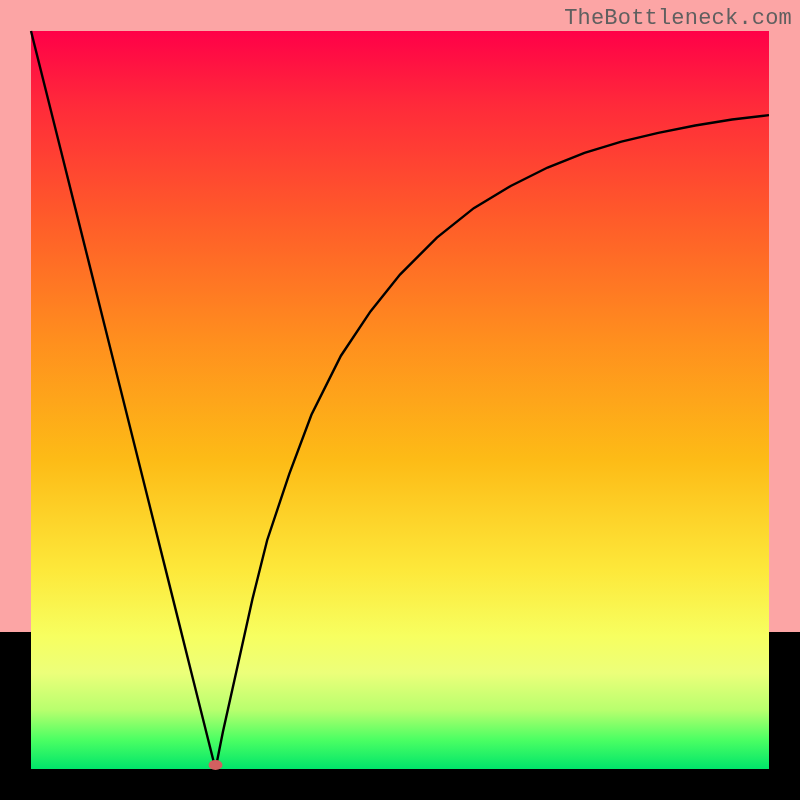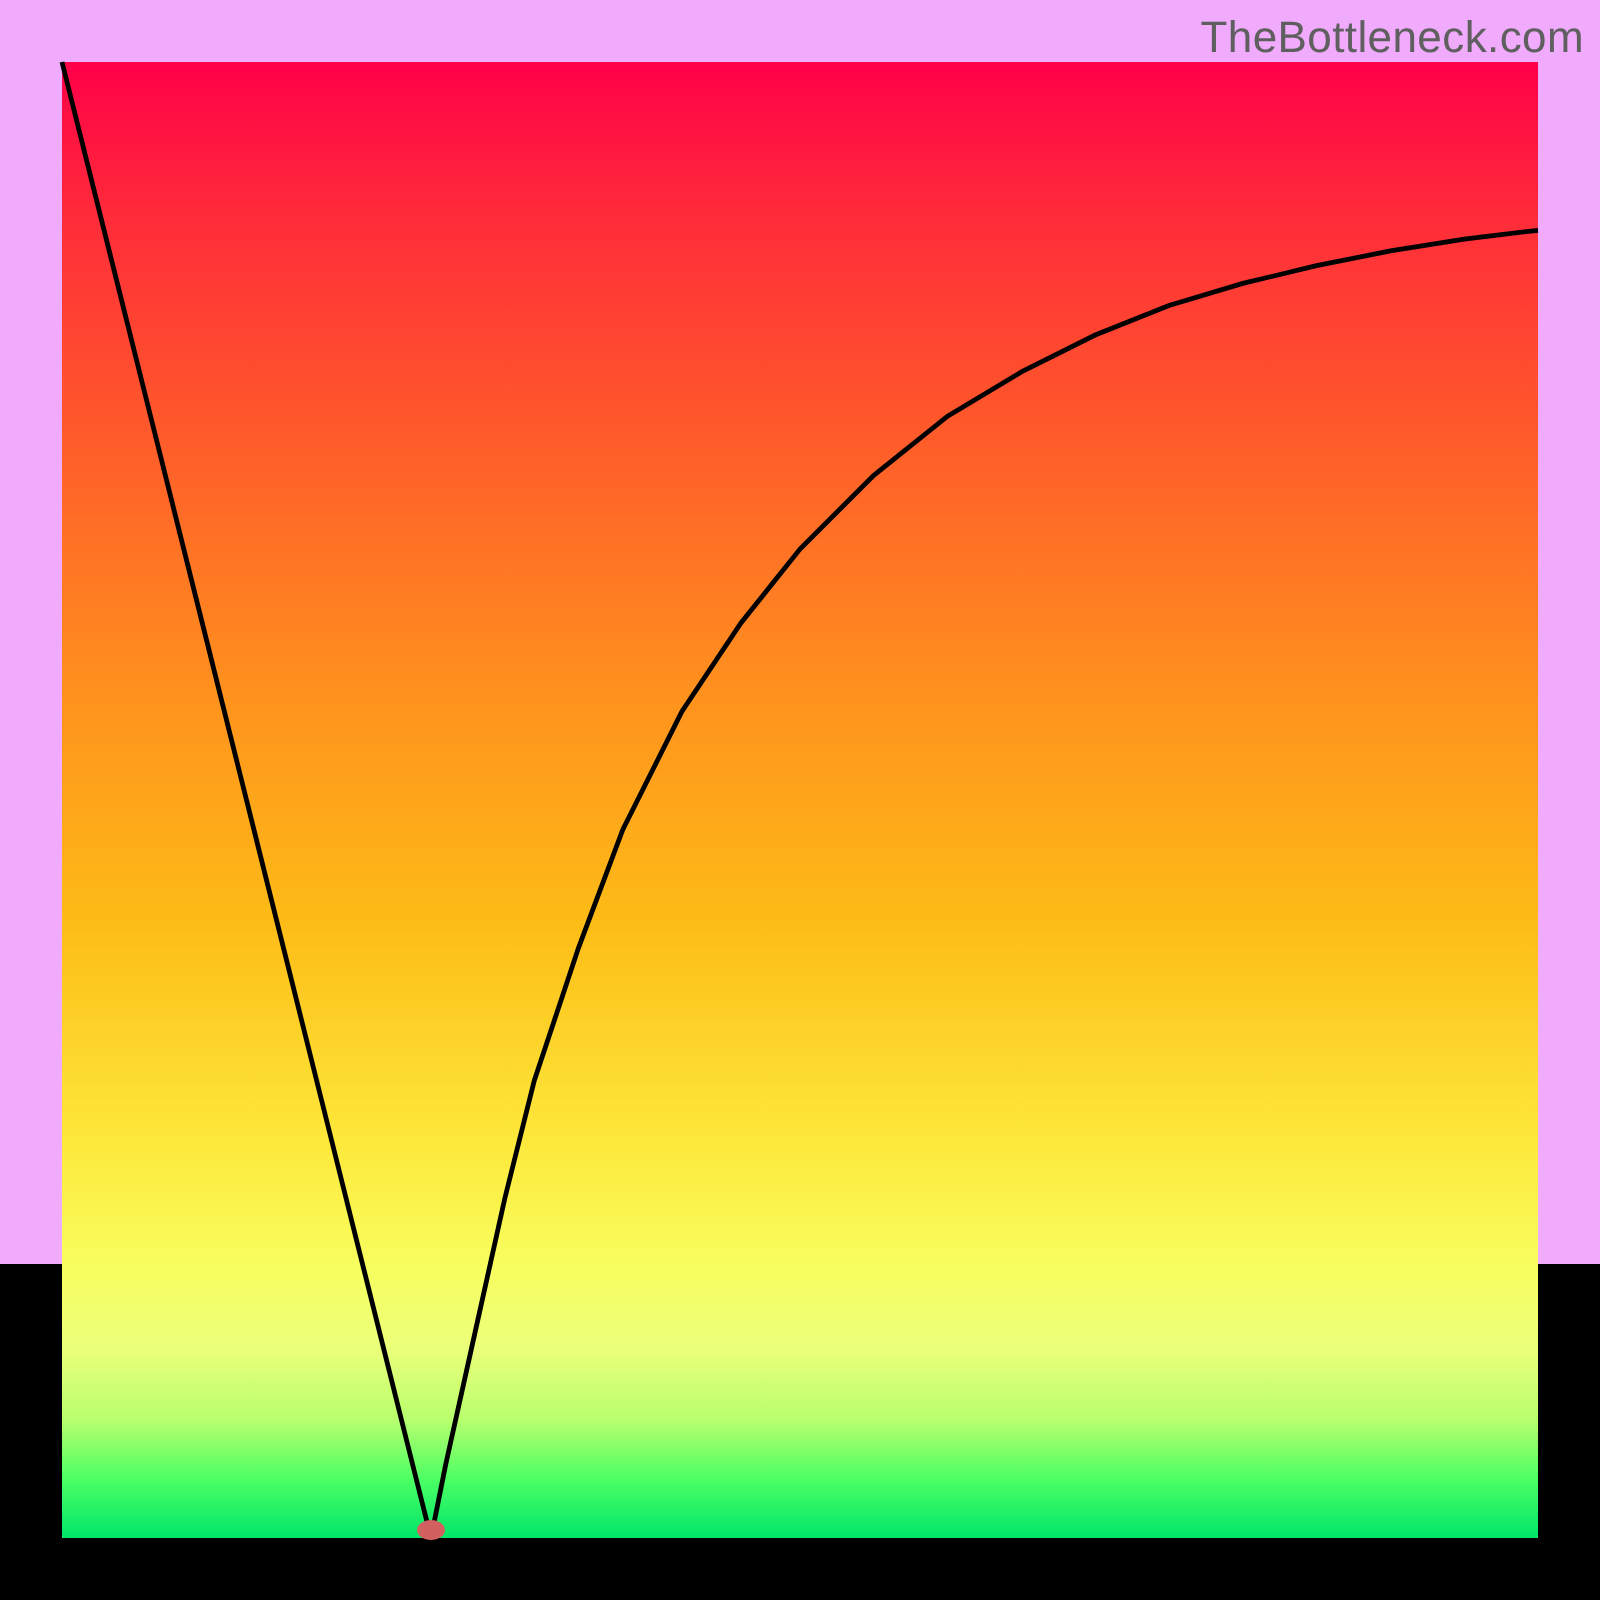--- a/index.html
+++ b/index.html
@@ -8,21 +8,22 @@
     width: 800px;
     height: 800px;
     background: #000;
     overflow: hidden;
     font-family: Arial, Helvetica, sans-serif;
   }
   .frame {
     position: relative;
     width: 800px;
     height: 632px;
-    background: #f0abfc;
+    background: #fca5a5;
+    font-family: Liberation Mono, monospace;
   }
   .plot-area {
     position: absolute;
     left: 31px;
     top: 31px;
     width: 738px;
     height: 738px;
     
     background: linear-gradient(
       to bottom,

